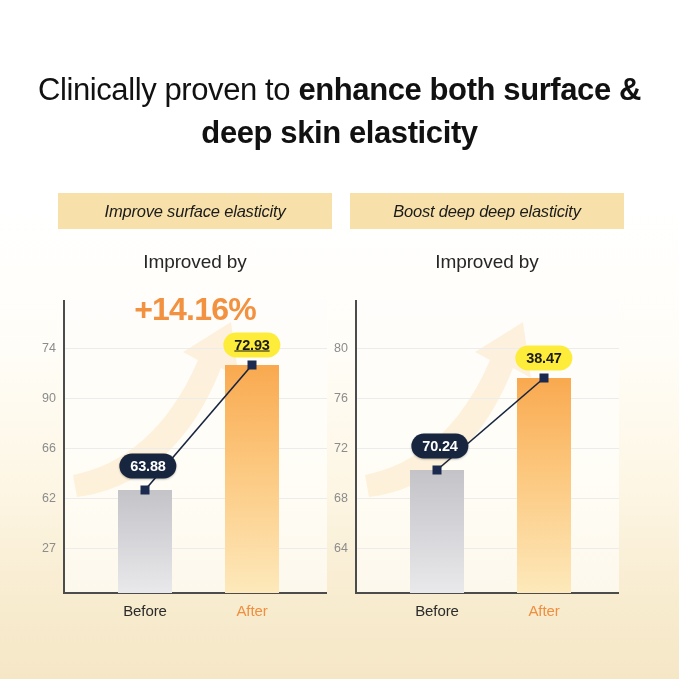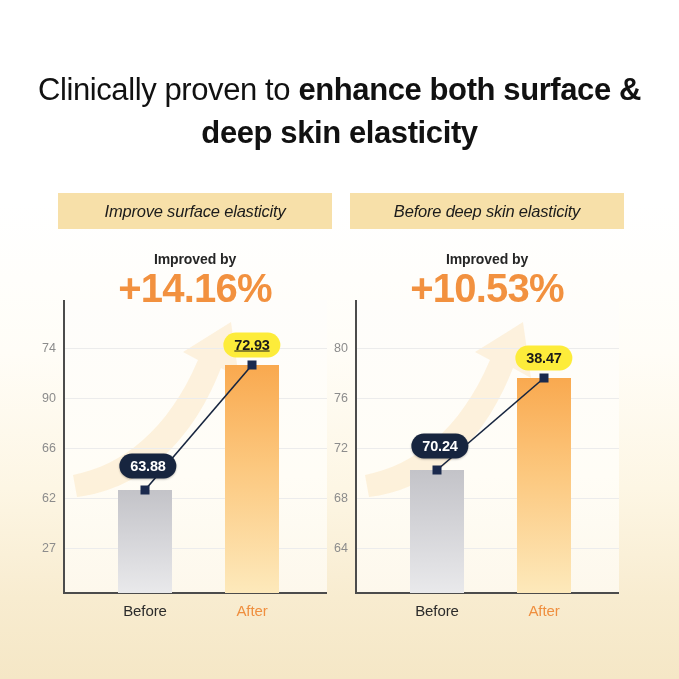--- a/index.html
+++ b/index.html
@@ -74,28 +74,28 @@
 
   .improved-wrap {
     position: absolute;
     top: 58px;
     left: 0;
     width: 274px;
     text-align: center;
     z-index: 6;
   }
   .improved-label {
-    font-size: 14px;
+    font-size: 19px;
     color: #262626;
-    font-weight: 700;
+    font-weight: 400;
     letter-spacing: -0.1px;
   }
   .improved-value {
-    margin-top: 0;
-    font-size: 40px;
+    margin-top: 20px;
+    font-size: 32px;
     font-weight: 700;
     color: #f2913f;
     letter-spacing: -0.8px;
     line-height: 1.05;
   }
 
   
   .chart {
     position: absolute;
     left: 5px;
@@ -297,26 +297,25 @@
       <div class="xlabels">
         <span class="xlabel xlabel-before" style="left:82px;">Before</span>
         <span class="xlabel xlabel-after" style="left:189px;">After</span>
       </div>
     </div>
   </div>
 
   <div class="panel" id="panel-right">
 
     <div class="panel-band">
-      <span class="panel-band-label">Before deep skin elasticity</span>
+      <span class="panel-band-label">Boost deep deep elasticity</span>
     </div>
 
     <div class="improved-wrap">
       <div class="improved-label">Improved by</div>
-      <div class="improved-value">+10.53%</div>
     </div>
 
     <div class="chart">
       <div class="plot">
         <div class="plot-bg"></div>
 
         <svg class="swoosh" viewBox="0 0 264 333">
           <path d="M10 215 C 60 205, 105 170, 135 100 L 120 92 L 168 62 L 176 118 L 158 108
                    C 126 190, 72 230, 14 237 Z" fill="#fbe0b4" opacity="0.75"></path>
         </svg>

